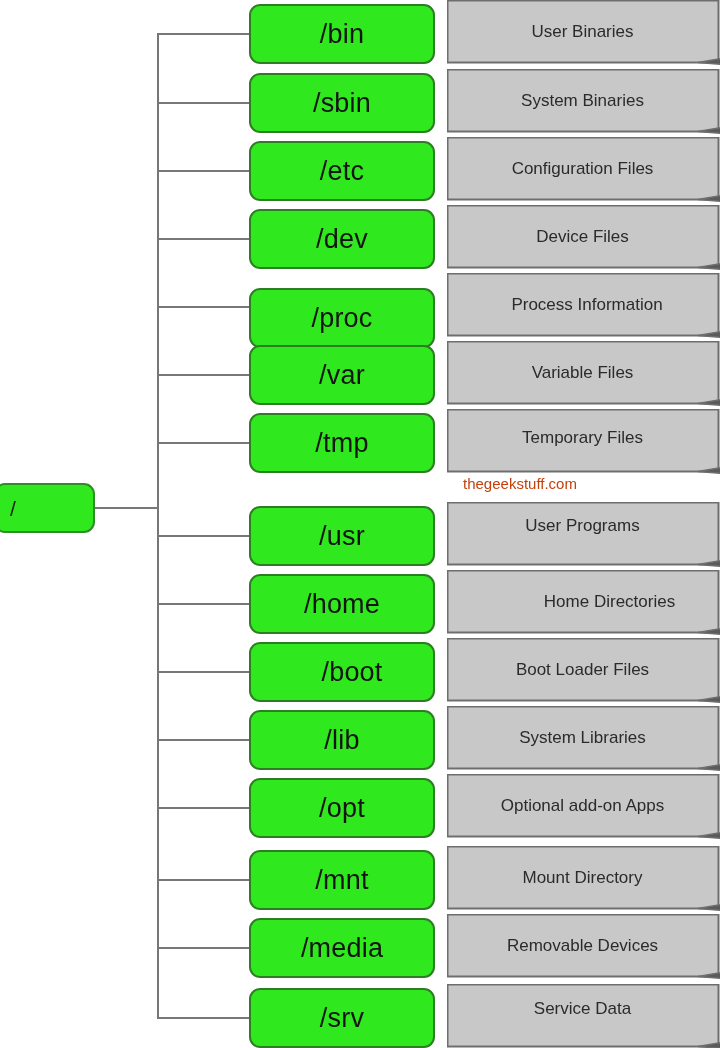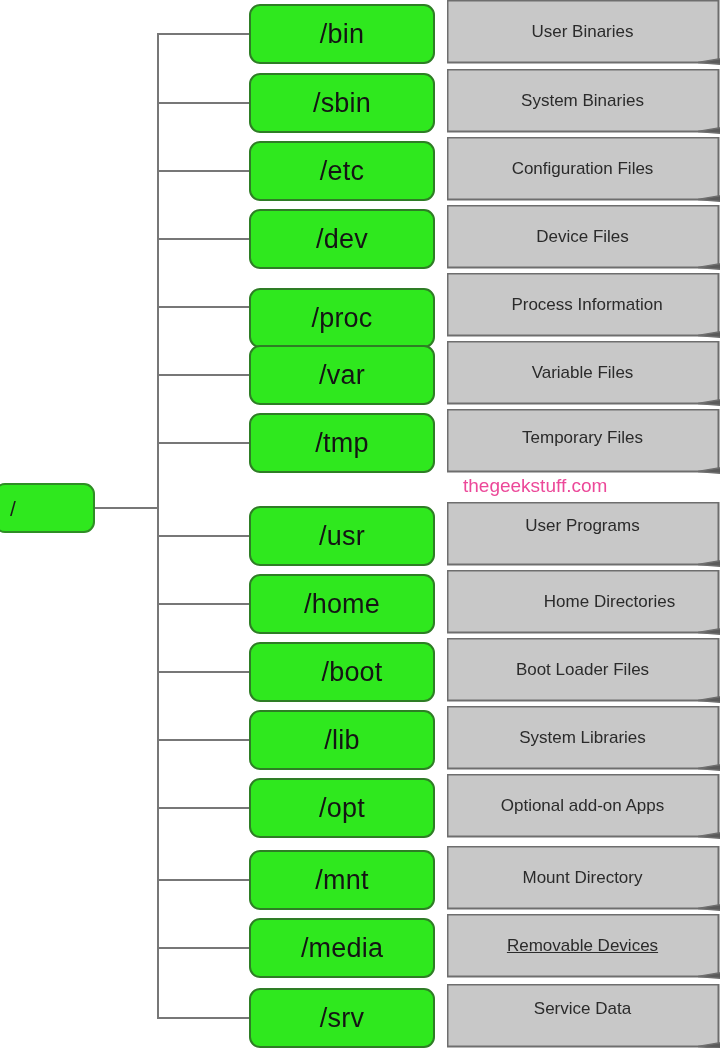--- a/index.html
+++ b/index.html
@@ -94,22 +94,22 @@
     justify-content: center;
     color: #2b2b2b;
     font-size: 17px;
     line-height: 1;
     text-align: center;
   }
 
   
   .watermark {
     position: absolute;
-    color: #ec4899;
-    font-size: 19px;
+    color: #c2410c;
+    font-size: 15px;
     line-height: 1;
     white-space: nowrap;
   }
 </style>
 </head>
 <body>
 
 <div id="canvas">
 
   <div class="trunk" id="trunk" style="left: 157px; top: 33px; height: 986px;"></div>
@@ -266,21 +266,21 @@
       </div>
       <div class="branch" style="left: 157px; top: 947px; width: 92px;"></div>
       <div class="dir-node" style="top: 918px;">
         <span>/media</span>
       </div>
       <div class="note-node" style="top: 914px;">
         <svg width="290" height="68" viewBox="0 0 290 68">
           <path d="M 0.5 0.5 H 271.5 V 62.5 H 0.5 Z" fill="#c8c8c8" stroke="#6e6e6e" stroke-width="2"></path>
           <path d="M 251 62.5 L 307 53 L 307 67 Z" fill="#5a5a5a" stroke="#6e6e6e" stroke-width="1.5" stroke-linejoin="miter"></path>
         </svg>
-        <div class="note-label" style="width: 271px; height: 62px; text-decoration: underline;">Removable Devices</div>
+        <div class="note-label" style="width: 271px; height: 62px;">Removable Devices</div>
       </div>
       <div class="branch" style="left: 157px; top: 1017px; width: 92px;"></div>
       <div class="dir-node" style="top: 988px;">
         <span>/srv</span>
       </div>
       <div class="note-node" style="top: 984px;">
         <svg width="290" height="68" viewBox="0 0 290 68">
           <path d="M 0.5 0.5 H 271.5 V 62.5 H 0.5 Z" fill="#c8c8c8" stroke="#6e6e6e" stroke-width="2"></path>
           <path d="M 251 62.5 L 307 53 L 307 67 Z" fill="#5a5a5a" stroke="#6e6e6e" stroke-width="1.5" stroke-linejoin="miter"></path>
         </svg>

